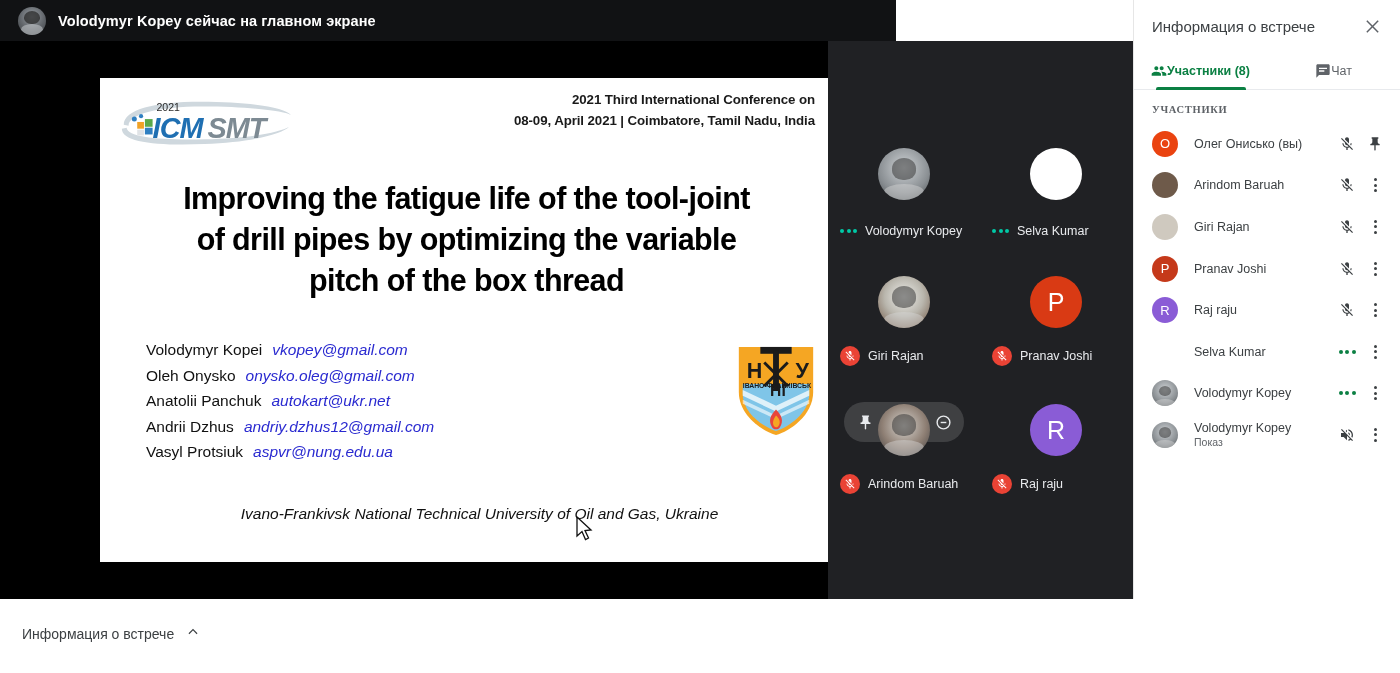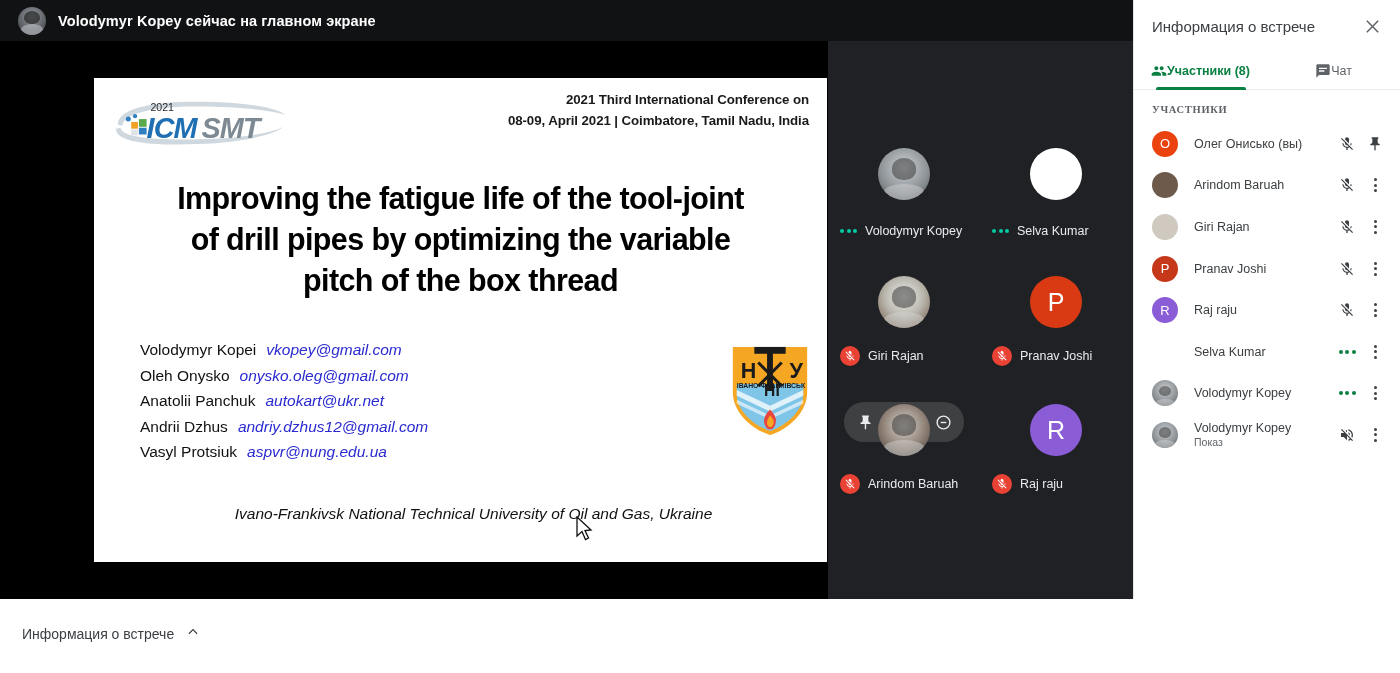--- a/index.html
+++ b/index.html
@@ -6,21 +6,21 @@
   html,body{ width:1400px; height:673px; overflow:hidden; }
   body{
     font-family:"Liberation Sans", sans-serif;
     background:#ffffff;
     position:relative;
     -webkit-font-smoothing:antialiased;
   }
 
   
   #topbar{
-    position:absolute; left:0; top:0; width:1133px; height:41px;
+    position:absolute; left:0; top:0; width:896px; height:41px;
     background:#111214; display:flex; align-items:center; gap:12px;
     padding-left:18px;
   }
   #topbar .avatar{
     width:28px;height:28px;border-radius:50%;
     background:radial-gradient(circle at 50% 35%, #9aa0a6 0%, #5f6368 55%, #3c4043 100%);
     overflow:hidden; position:relative; flex:none;
   }
   #topbar .avatar::after{
     content:""; position:absolute; left:6px; top:4px; width:16px; height:13px;
@@ -33,21 +33,21 @@
   #topbar .txt{ color:#fff; font-size:14.5px; font-weight:bold; letter-spacing:.1px; }
 
   
   #stage{
     position:absolute; left:0; top:41px; width:828px; height:558px;
     background:#000;
   }
 
   
   #slide{
-    position:absolute; left:94px; top:78px; width:733px; height:484px;
+    position:absolute; left:100px; top:78px; width:733px; height:484px;
     background:#fff; overflow:hidden;
   }
   .slide-head{ display:flex; padding:12px 10px 0 14px; align-items:flex-start; }
   .logo-wrap{ width:185px; flex:none; padding-top:6px; }
   .conf-lines{ flex:1; text-align:right; padding-right:8px; }
   .conf-lines div{
     font-size:13.3px; color:#1a1a1a; line-height:20.5px; font-weight:bold;
     font-family:"Liberation Sans", sans-serif; letter-spacing:-.1px;
   }
   .slide-title{

